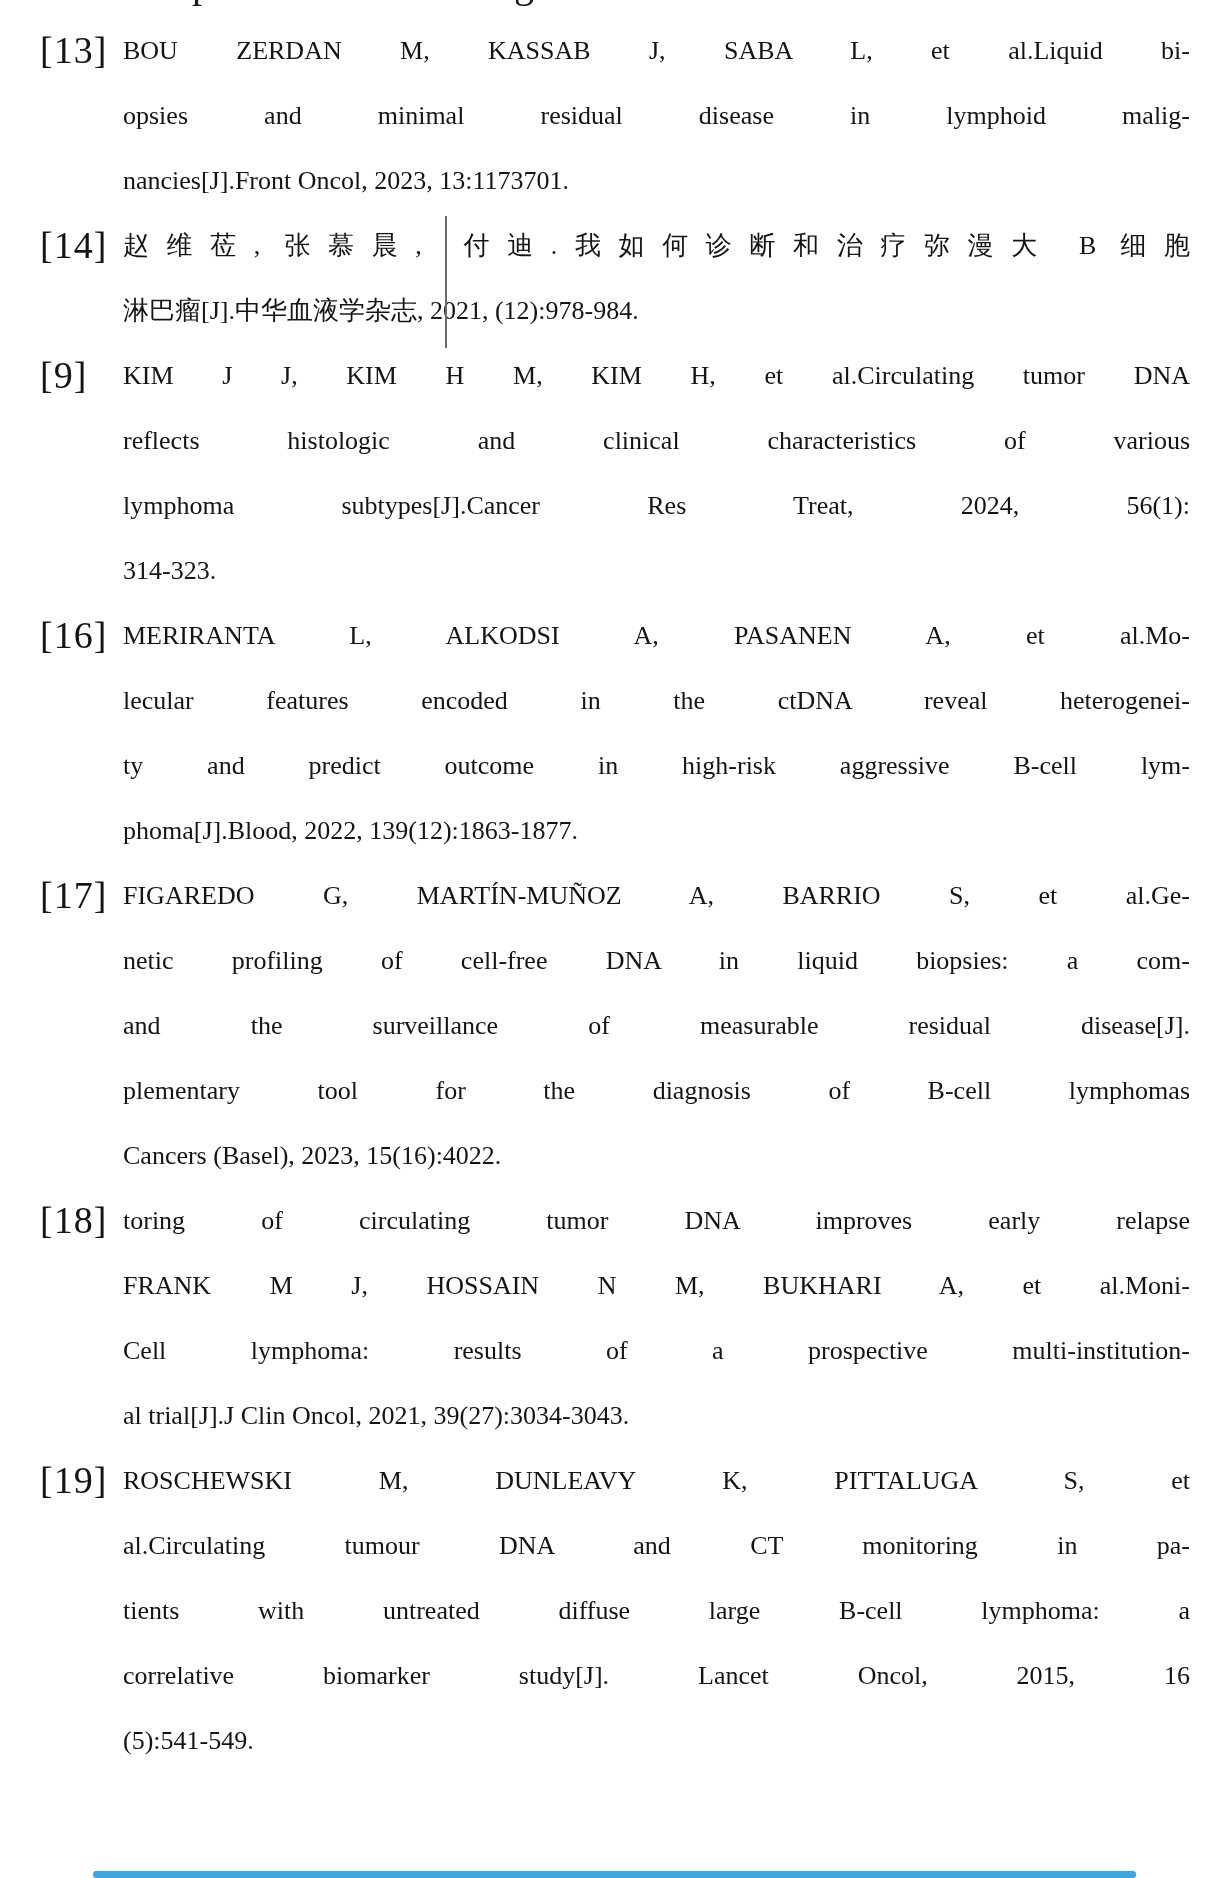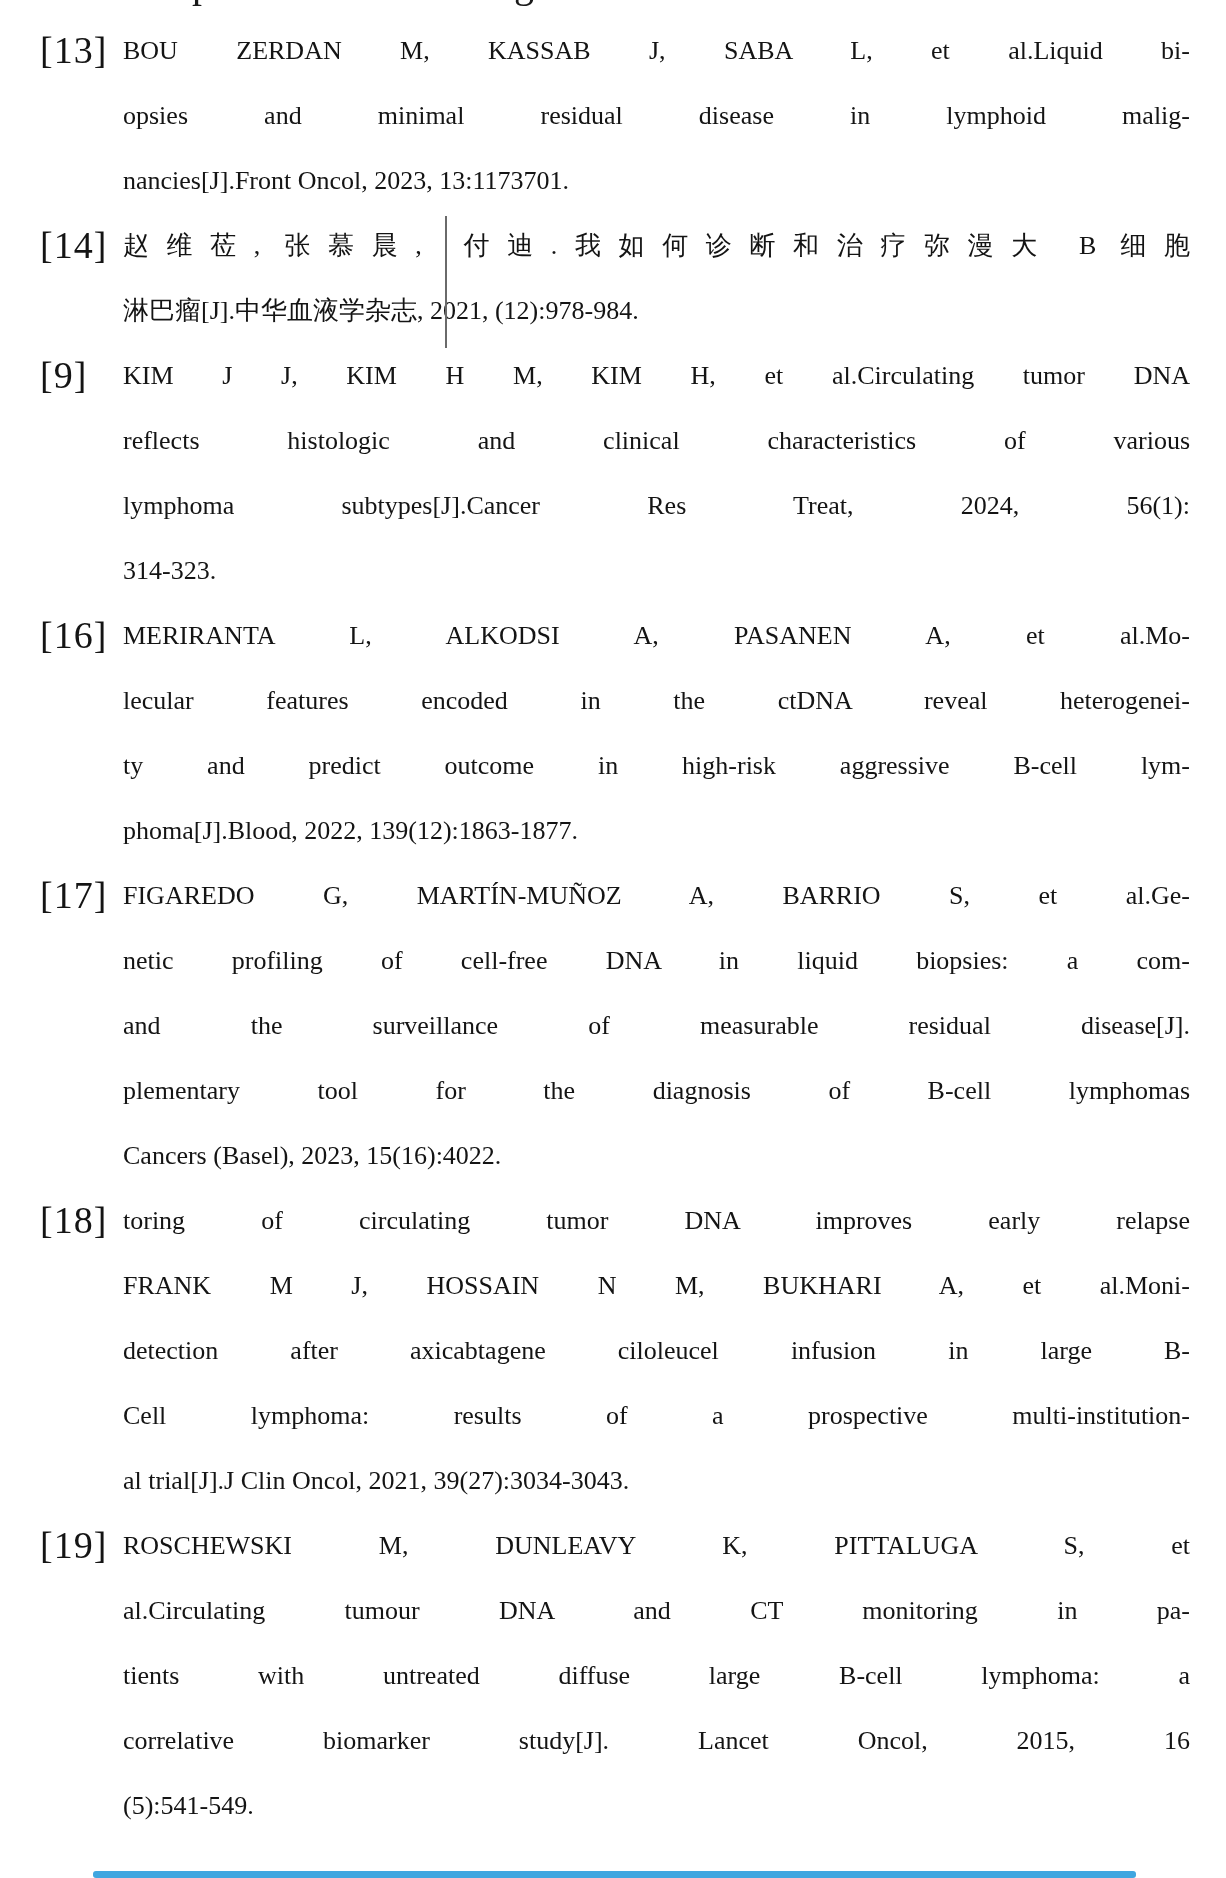--- a/index.html
+++ b/index.html
@@ -81,21 +81,20 @@
           <div class="line j">and the surveillance of measurable residual disease[J].</div>
           <div class="line j">plementary tool for the diagnosis of B-cell lymphomas</div>
           <div class="line">Cancers (Basel), 2023, 15(16):4022.</div>
         </div>
       </div>
       <div class="ref">
         <div class="ref-num">[18]</div>
         <div class="ref-body">
           <div class="line j">toring of circulating tumor DNA improves early relapse</div>
           <div class="line j">FRANK M J, HOSSAIN N M, BUKHARI A, et al.Moni-</div>
-          <div class="line j">detection after axicabtagene ciloleucel infusion in large B-</div>
           <div class="line j">Cell lymphoma: results of a prospective multi-institution-</div>
           <div class="line">al trial[J].J Clin Oncol, 2021, 39(27):3034-3043.</div>
         </div>
       </div>
       <div class="ref">
         <div class="ref-num">[19]</div>
         <div class="ref-body">
           <div class="line j">ROSCHEWSKI M, DUNLEAVY K, PITTALUGA S, et</div>
           <div class="line j">al.Circulating tumour DNA and CT monitoring in pa-</div>
           <div class="line j">tients with untreated diffuse large B-cell lymphoma: a</div>

